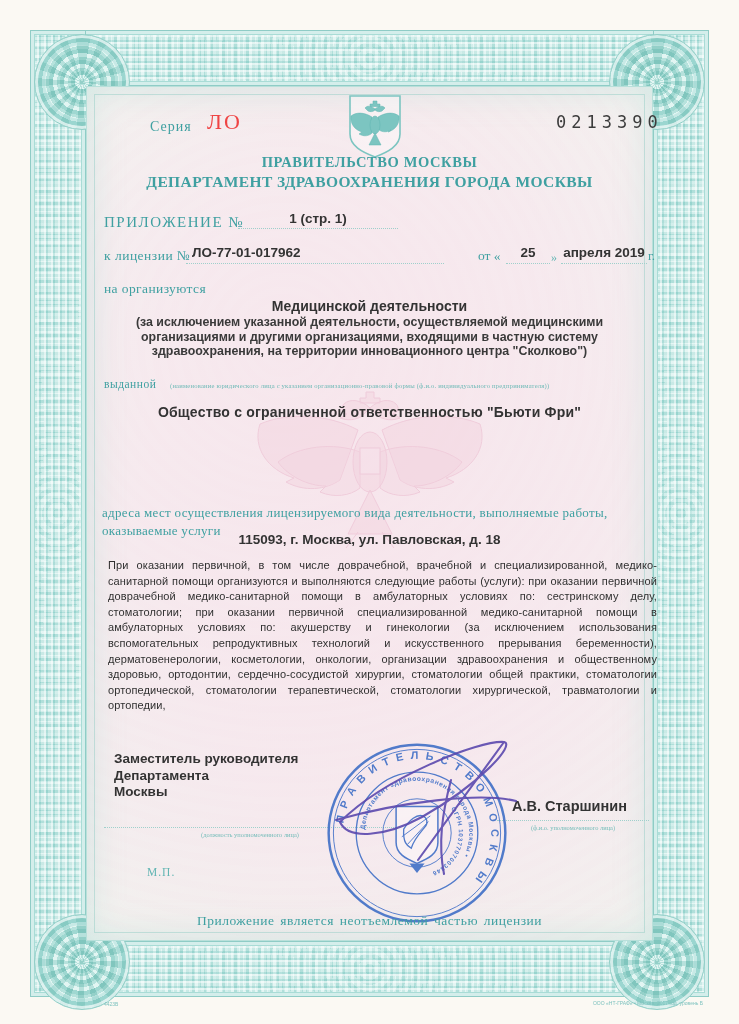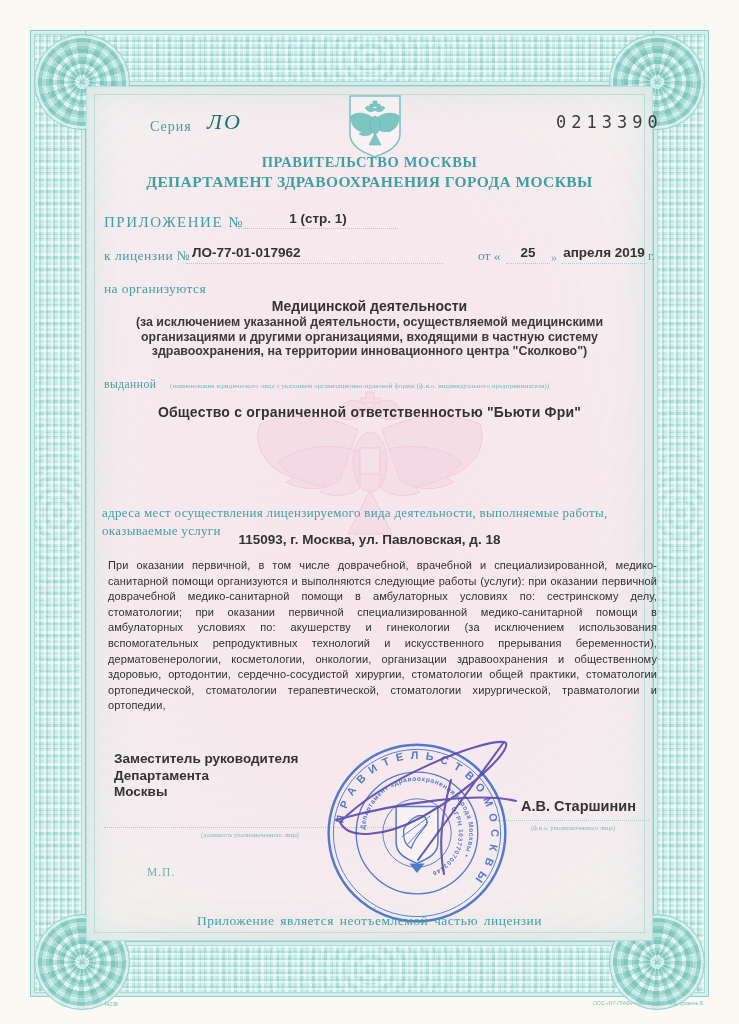--- a/index.html
+++ b/index.html
@@ -43,21 +43,21 @@
     box-shadow: inset 0 0 34px rgba(170,220,214,.5), inset 0 0 0 1px #bfe2dd; }
   .hairline { position:absolute; left:94px; top:94px; width:551px; height:839px; border:1px solid rgba(150,205,198,.5); pointer-events:none; }
 
   
   .teal   { color:#3fa0a1; }
   .ink    { color:#333; font-family:"Liberation Sans", sans-serif; font-weight:bold; }
   .abs { position:absolute; }
   .center { left:86px; width:567px; text-align:center; }
 
   .series-label { left:150px; top:119px; font-size:14px; letter-spacing:1px; }
-  .series-value { left:207px; top:109px; font-size:22px; color:#0f766e; letter-spacing:2px;font-style:italic; }
+  .series-value { left:207px; top:109px; font-size:22px; color:#ef4444; letter-spacing:2px; }
   .serial { left:556px; top:112px; font-family:"DejaVu Sans Mono", monospace; font-size:17px; letter-spacing:5px; color:#3c3c3c; }
 
   .gov  { top:154px; font-size:14.5px; font-weight:bold; letter-spacing:.6px; }
   .dept { top:173px; font-size:15.5px; font-weight:bold; letter-spacing:.4px; }
 
   .att-label { left:104px; top:214px; font-size:15px; letter-spacing:1.5px; }
   .fill { font-family:"Liberation Sans", sans-serif; font-weight:bold; color:#333; border-bottom:1px dotted #9fd0cc; text-align:center; }
   .att-value { left:238px; top:211px; width:160px; font-size:13.5px; padding-bottom:2px; }
 
   .lic-label { left:104px; top:248px; font-size:13.5px; letter-spacing:.5px; }
@@ -78,21 +78,21 @@
 
   .addr-label { left:102px; top:504px; width:550px; font-size:13px; letter-spacing:.3px; line-height:1.35; }
   .addr-value { top:532px; font-size:13.5px; }
 
   .works { left:108px; top:558px; width:549px; font-family:"Liberation Sans", sans-serif; font-weight:normal; font-size:11px; color:#303030; text-align:justify; line-height:15.6px; letter-spacing:.1px; }
 
   .pos { left:114px; top:751px; width:270px; font-size:13.5px; line-height:16.5px; }
   .uline { position:absolute; border-bottom:1px dotted #9fd0cc; }
   .pos-line  { left:104px; top:827px; width:292px; }
   .pos-hint  { left:104px; top:831px; width:292px; text-align:center; font-size:6.4px; color:#76bdba; }
-  .name { left:512px; top:798px; font-size:14.5px;margin-left:9px; }
+  .name { left:512px; top:798px; font-size:14.5px; }
   .name-line { left:497px; top:820px; width:152px; }
   .name-hint { left:497px; top:824px; width:152px; text-align:center; font-size:6.4px; color:#76bdba; }
   .mp { left:147px; top:866px; font-size:11.5px; letter-spacing:1px; color:#62b5b3; }
 
   .note { top:913px; font-size:13.5px; letter-spacing:.5px; word-spacing:2px; }
   .micro { font-size:5px; color:#7fc3bf; font-family:"Liberation Sans", sans-serif; }
   .micro-left  { left:104px; top:1001px; }
   .micro-right { left:578px; top:1000px; width:125px; text-align:right; }
 
   svg { position:absolute; overflow:visible; }

